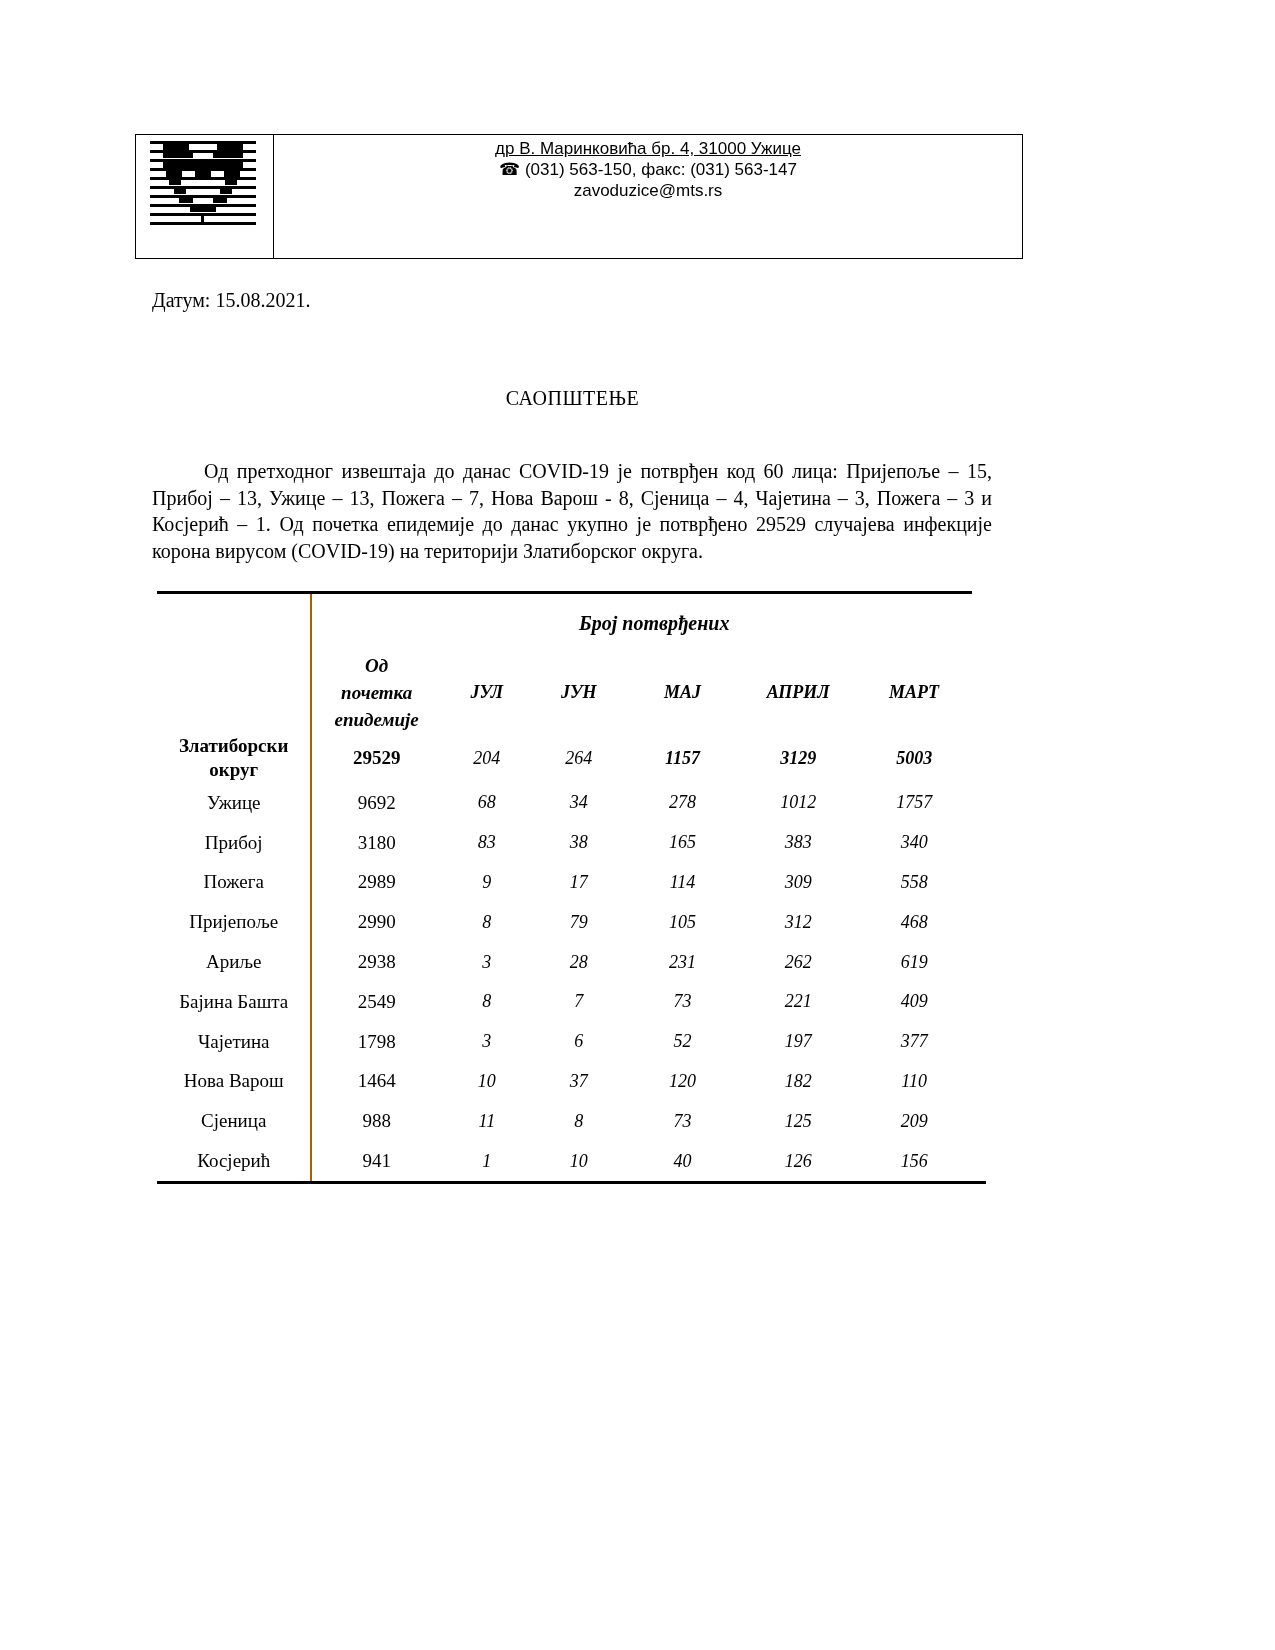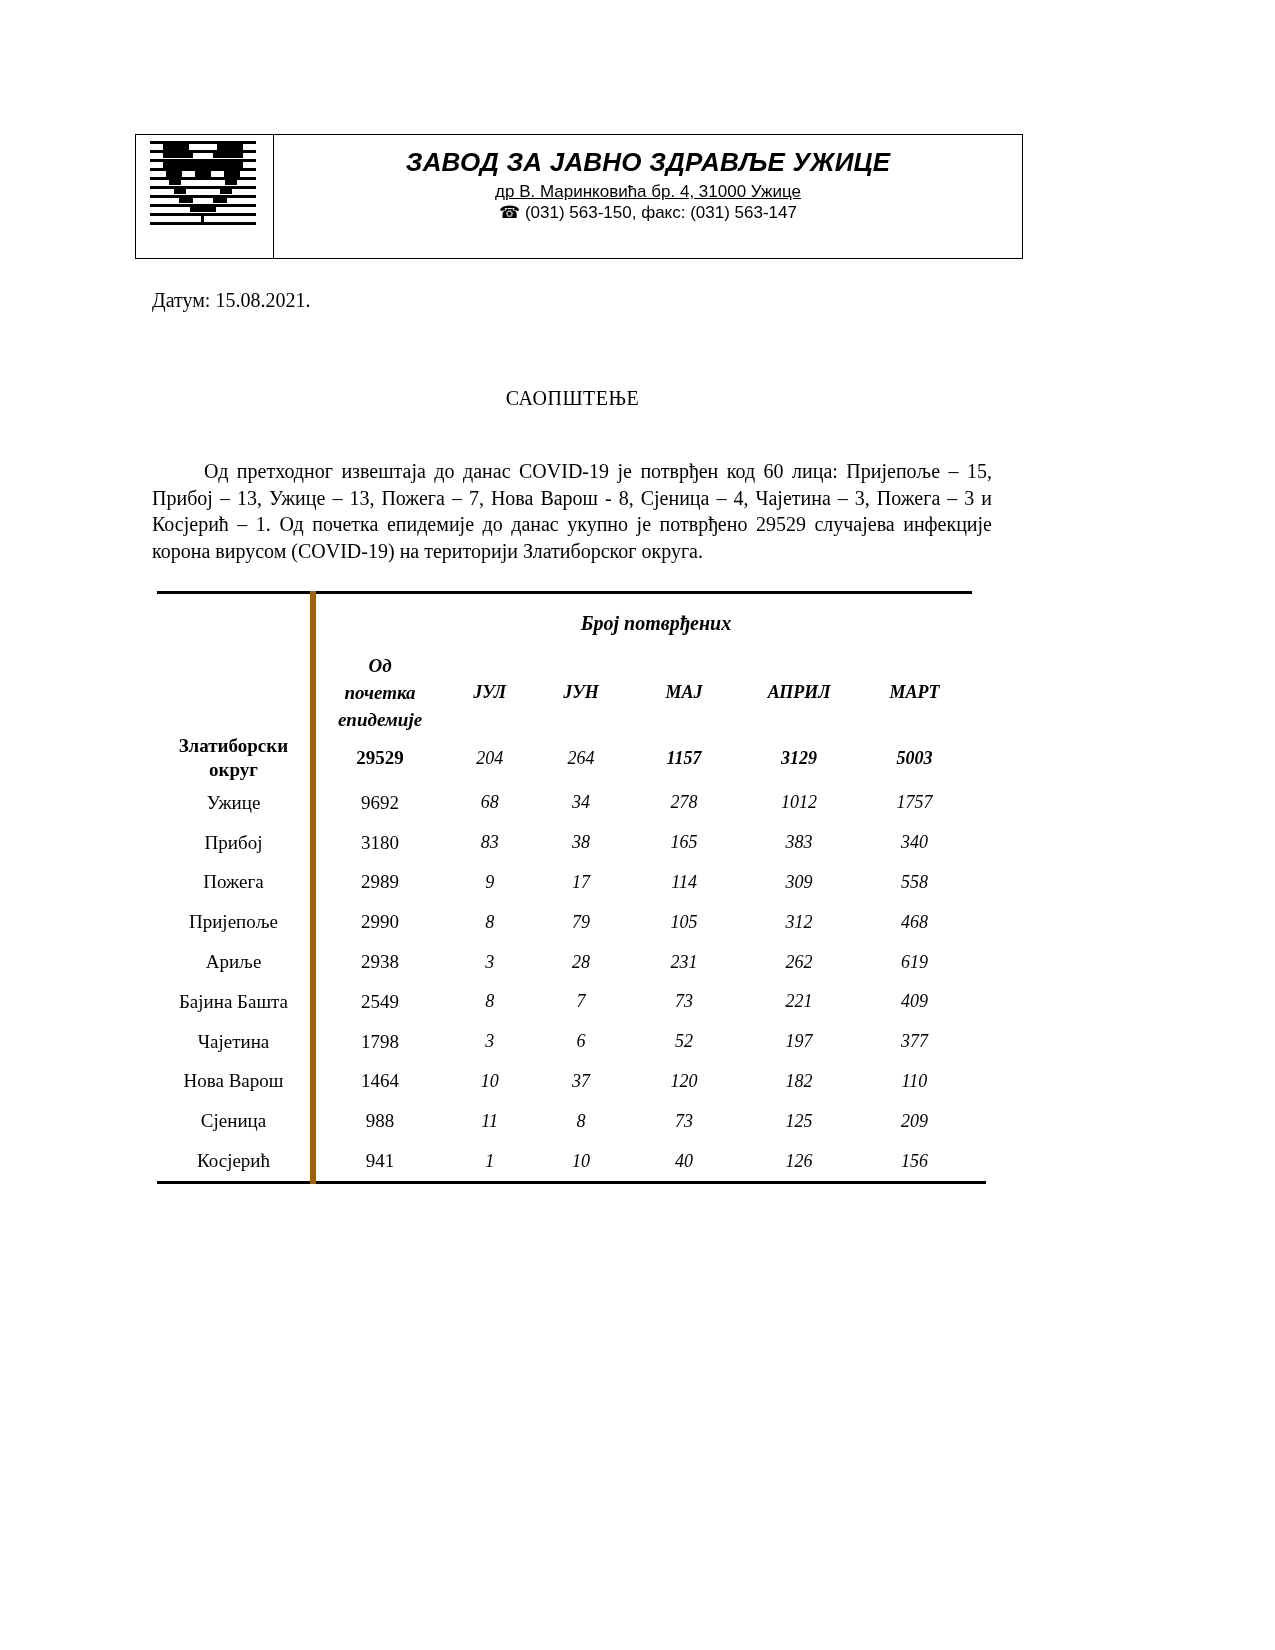--- a/index.html
+++ b/index.html
@@ -15,21 +15,21 @@
 
   .date { position: absolute; left: 152px; top: 289px; font-size: 20px; }
   .title { position: absolute; left: 0; width: 1145px; top: 387px; text-align: center; font-size: 20px; font-weight: normal; letter-spacing: 0.5px; }
 
   .body-text { position: absolute; left: 152px; top: 458px; width: 840px; font-size: 20px; line-height: 26.5px; text-align: justify; text-indent: 52px; }
 
   .table-wrap { position: absolute; left: 157px; top: 591px; width: 830px; }
   table { border-collapse: collapse; width: 815px; font-size: 19px; }
   .rule-top { border-top: 3px solid #000; }
   td, th { padding: 0; text-align: center; font-weight: normal; }
-  .c-name { width: 155px; border-right: 6px solid #a16207; }
+  .c-name { width: 155px; border-right: 2px solid #a16207; }
   .c-total { width: 130px; }
   .c-m { width: 94px; }
   .c-m2 { width: 118px; }
   .head-group { font-style: italic; font-weight: bold; font-family: "Liberation Serif", serif; height: 58px; vertical-align: middle; font-size: 20px; padding-left: 24px; }
   .head-month { font-style: italic; font-weight: bold; height: 74px; font-size: 18px; }
   .head-total { font-style: italic; font-weight: bold; line-height: 27px; font-size: 19px; }
   tbody td { height: 39.8px; }
   tbody tr.district td { height: 50px; }
   .month-val { font-style: italic; font-size: 18px; }
   .bold { font-weight: bold; }
@@ -67,26 +67,26 @@
           <rect x="63" y="57" width="14" height="5"></rect>
         <rect x="0" y="63" width="106" height="3"></rect>
         <rect x="40" y="66" width="26" height="5"></rect>
         <rect x="0" y="72" width="106" height="3"></rect>
         <rect x="51" y="75" width="3" height="6"></rect>
         <rect x="0" y="81" width="106" height="3"></rect>
       </g>
     </svg>
   </div>
   <div class="org-cell">
-    <div class="org-name">ЗАВОД ЗА ЈАВНО ЗДРАВЉЕ УЖИЦЕ</div>
     <div class="org-line first">др В. Маринковића бр. 4, 31000 Ужице</div>
     <div class="org-line">
       <span>☎</span>
       <span>(031) 563-150, факс: (031) 563-147</span>
     </div>
+    <div class="org-line">zavoduzice@mts.rs</div>
   </div>
 </div>
 
 <div class="date">Датум: 15.08.2021.</div>
 <div class="title">САОПШТЕЊЕ</div>
 <div class="body-text">Од претходног извештаја до данас COVID-19 је потврђен код 60 лица: Пријепоље – 15, Прибој – 13, Ужице – 13, Пожега – 7,  Нова Варош - 8, Сјеница – 4, Чајетина – 3, Пожега – 3 и Косјерић – 1. Од почетка епидемије до данас укупно је потврђено 29529 случајева инфекције корона вирусом (COVID-19) на територији Златиборског округа.</div>
 
 <div class="table-wrap">
   <table>
     <thead>

